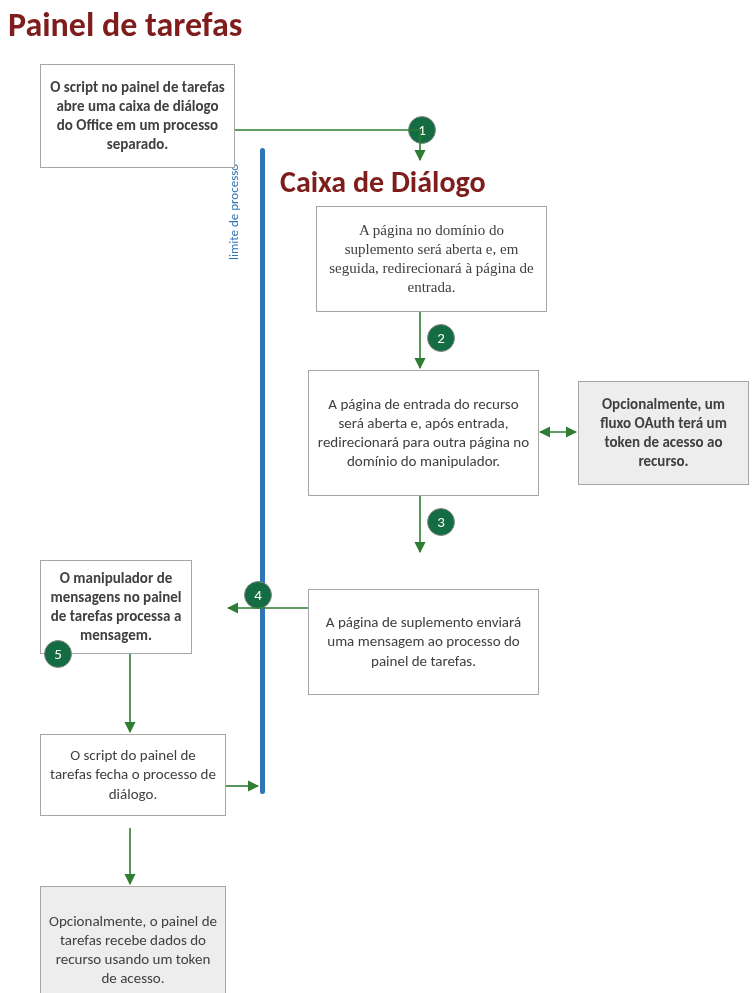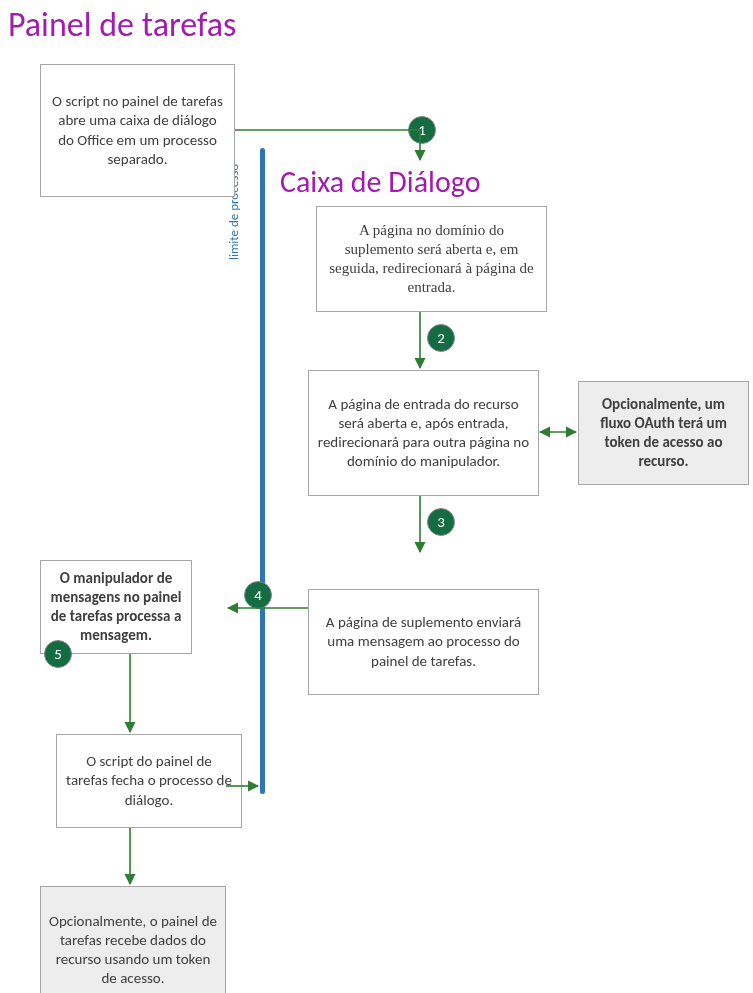--- a/index.html
+++ b/index.html
@@ -7,22 +7,22 @@
     margin: 0;
     padding: 0;
     width: 753px;
     height: 993px;
     font-family: "Segoe UI", Calibri, Arial, sans-serif;
     background: #fff;
     position: relative;
     overflow: hidden;
   }
   .heading {
-    color: #a21caf;
-    font-weight: 400;
+    color: #7f1d1d;
+    font-weight: 700;
     position: absolute;
   }
   .heading.main {
     font-size: 34px;
     left: 8px;
     top: 4px;
   }
   .heading.dialog {
     font-size: 30px;
     left: 280px;
@@ -90,33 +90,33 @@
 </style>
 </head>
 <body>
 
 <div class="heading main">Painel de tarefas</div>
 <div class="heading dialog">Caixa de Diálogo</div>
 
 <div class="divider-line"></div>
 <div class="divider-label">limite de processo</div>
 
-<div class="box" style="left:40px; top:64px; width:195px; height:133px;">O script no painel de tarefas abre uma caixa de diálogo do Office em um processo separado.</div>
+<div class="box" style="left:40px; top:64px; width:195px; height:104px;font-weight:bold;">O script no painel de tarefas abre uma caixa de diálogo do Office em um processo separado.</div>
 
 <div class="box" style="left:316px; top:206px; width:231px; height:106px;font-family:Liberation Serif, serif;">A página no domínio do suplemento será aberta e, em seguida, redirecionará à página de entrada.</div>
 
 <div class="box" style="left:308px; top:370px; width:231px; height:126px;">A página de entrada do recurso será aberta e, após entrada, redirecionará para outra página no domínio do manipulador.</div>
 
 <div class="box gray" style="left:578px; top:381px; width:171px; height:104px;font-weight:bold;">Opcionalmente, um fluxo OAuth terá um token de acesso ao recurso.</div>
 
 <div class="box" style="left:308px; top:554px; width:231px; height:106px;margin-top:35px;">A página de suplemento enviará uma mensagem ao processo do painel de tarefas.</div>
 
 <div class="box" style="left:40px; top:560px; width:152px; height:94px;font-weight:bold;">O manipulador de mensagens no painel de tarefas processa a mensagem.</div>
 
-<div class="box" style="left:56px; top:734px; width:186px; height:94px;">O script do painel de tarefas fecha o processo de diálogo.</div>
+<div class="box" style="left:40px; top:734px; width:186px; height:82px;">O script do painel de tarefas fecha o processo de diálogo.</div>
 
 <div class="box gray" style="left:40px; top:886px; width:186px; height:128px;">Opcionalmente, o painel de tarefas recebe dados do recurso usando um token de acesso.</div>
 
 <div class="badge" style="left:408px; top:116px;">1</div>
 <div class="badge" style="left:427px; top:324px;">2</div>
 <div class="badge" style="left:427px; top:508px;">3</div>
 <div class="badge" style="left:244px; top:581px;">4</div>
 <div class="badge" style="left:44px; top:640px;">5</div>
 
 <svg class="arrows">

